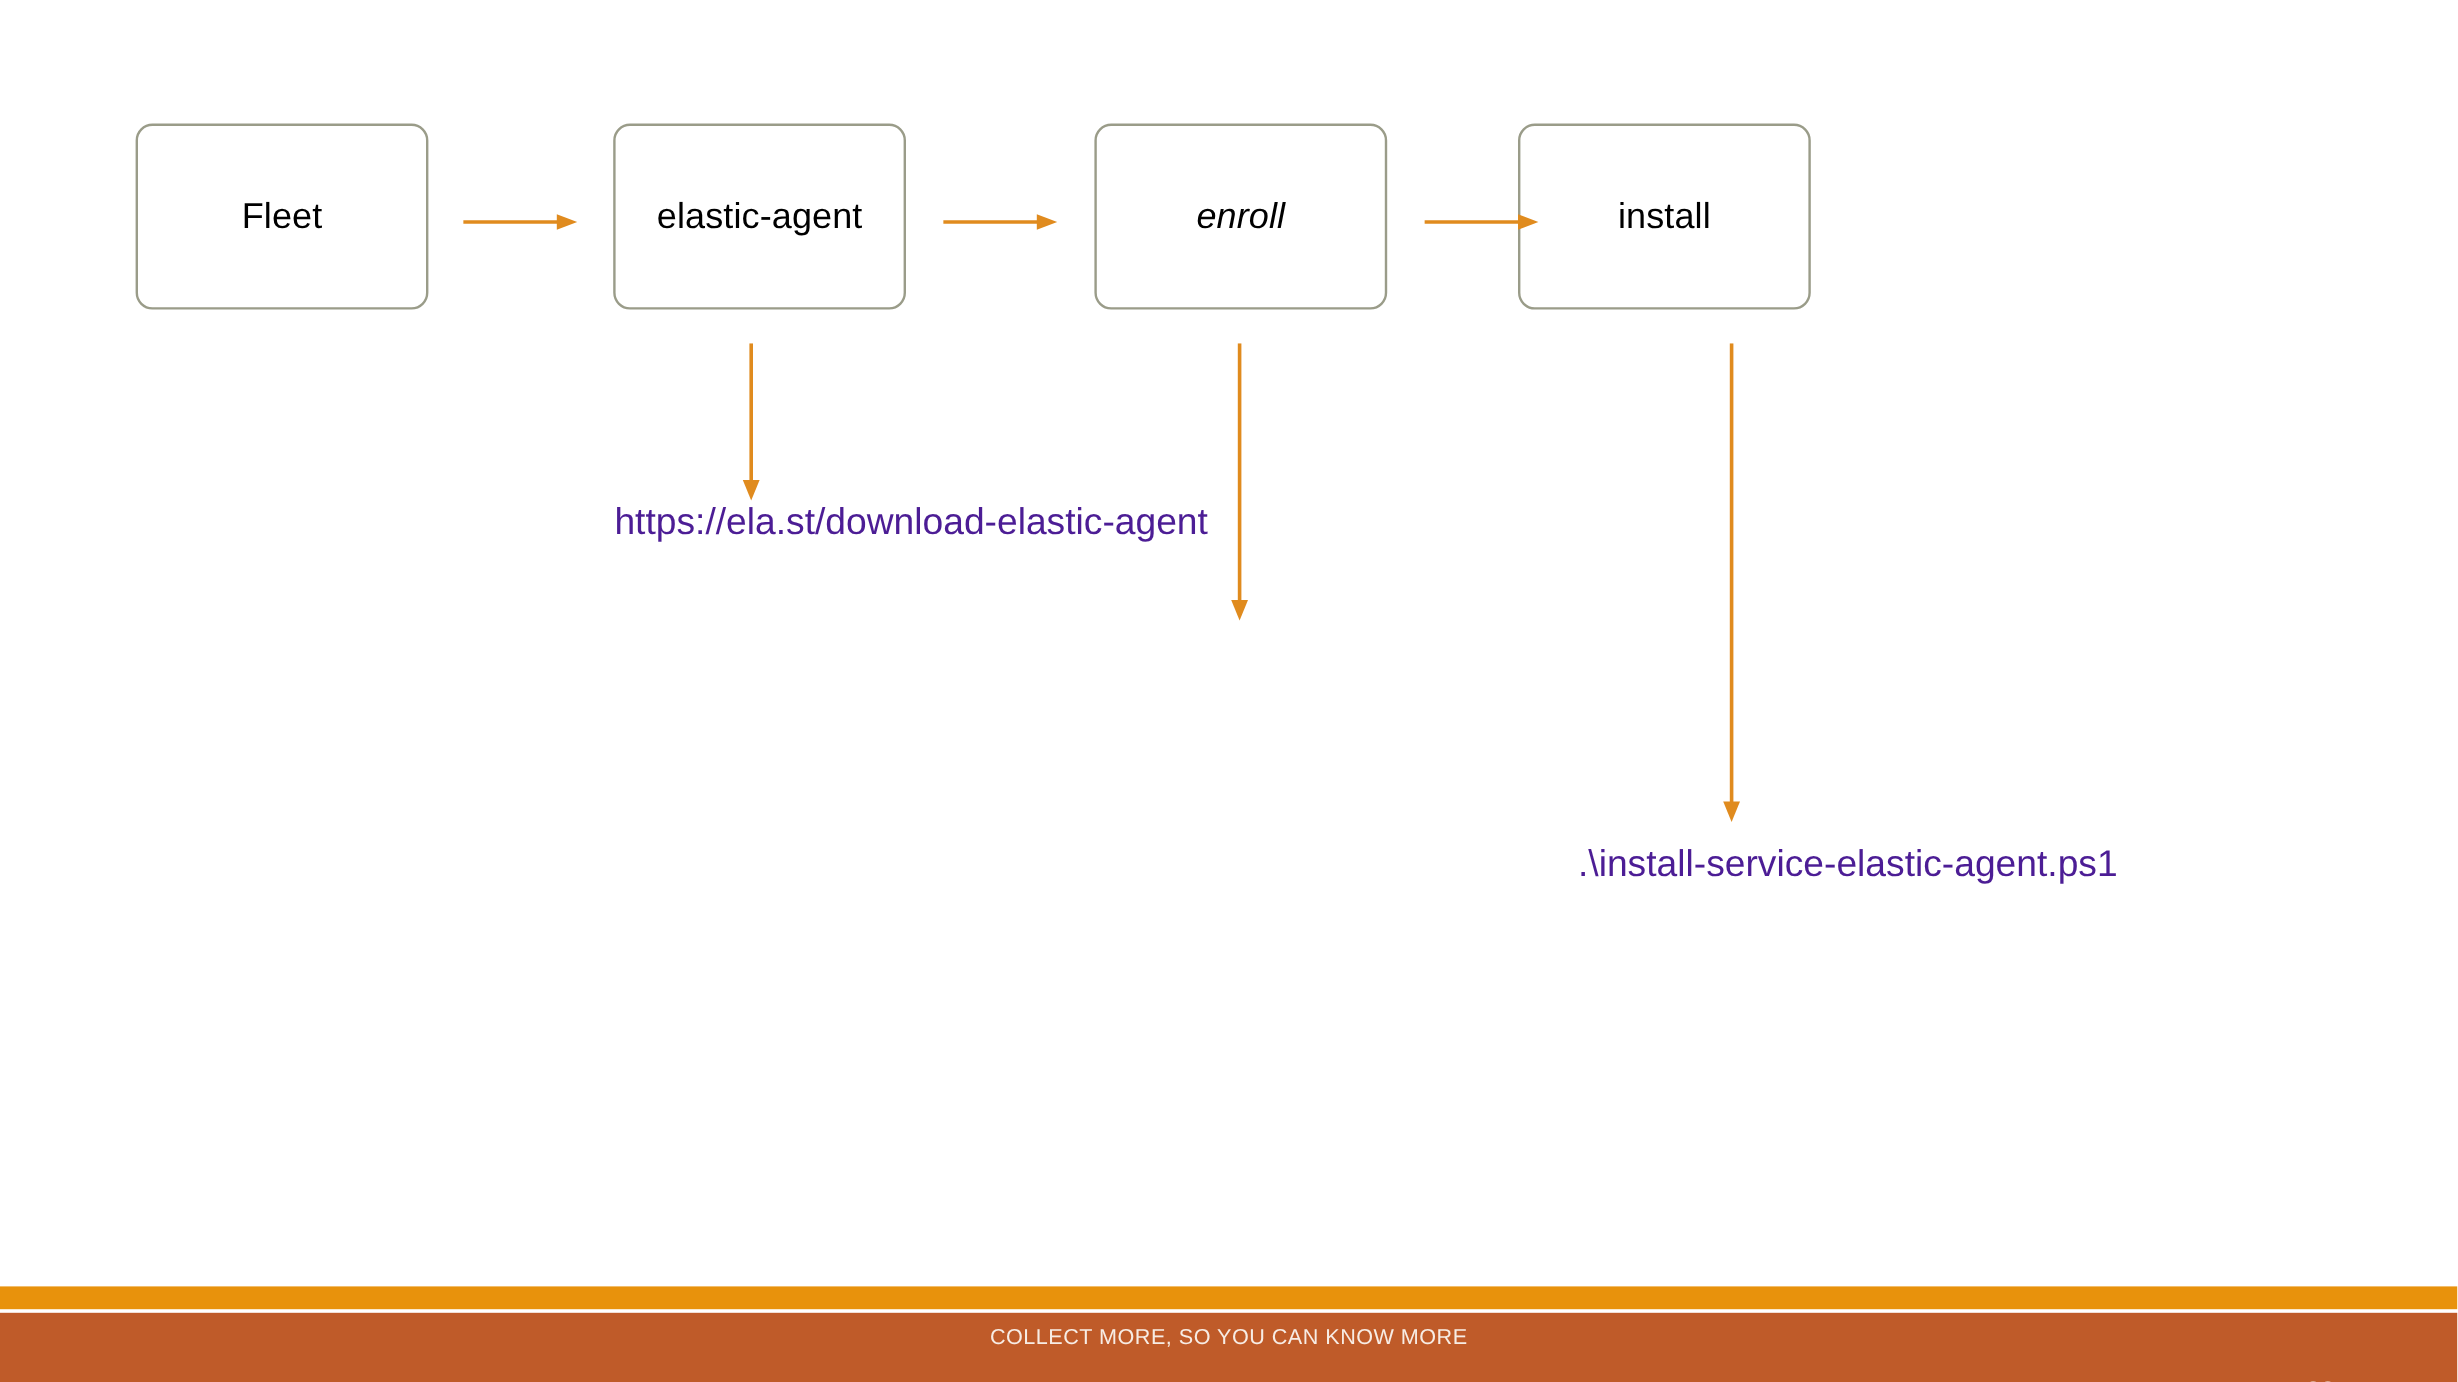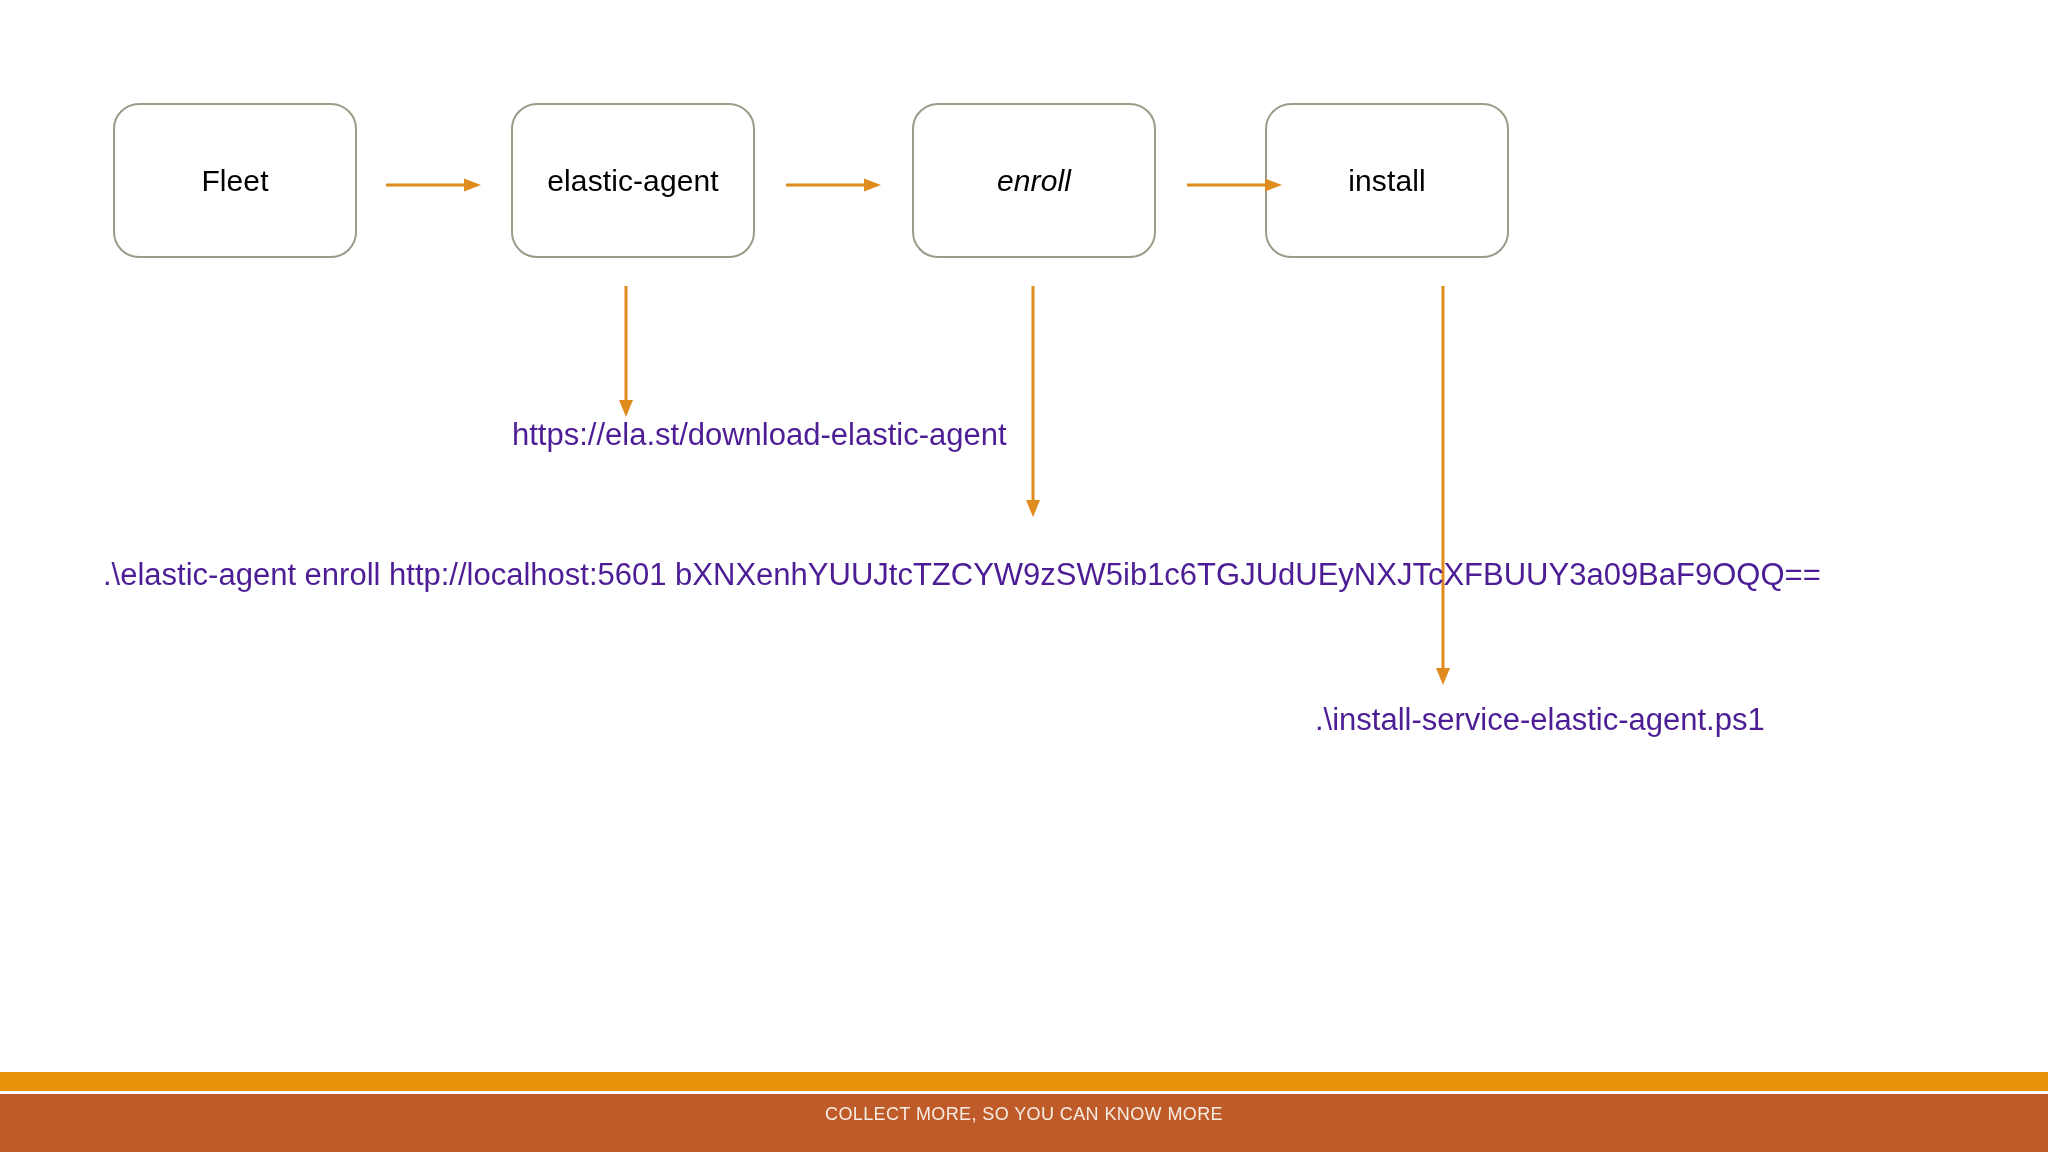--- a/index.html
+++ b/index.html
@@ -19,21 +19,21 @@
   }
 
   
   .flow-box {
     position: absolute;
     top: 103px;
     width: 244px;
     height: 155px;
     box-sizing: border-box;
     border: 2px solid #9a9c89;
-    border-radius: 26px;
+    border-radius: 14px;
     background: #ffffff;
     display: flex;
     align-items: center;
     justify-content: center;
   }
   .flow-box .box-label {
     font-size: 30px;
     color: #000000;
     letter-spacing: 0.1px;
     white-space: nowrap;
@@ -176,21 +176,20 @@
 
   <div id="v-arrow-install" class="v-arrow">
     <svg width="18" height="400" viewBox="0 0 18 400" preserveAspectRatio="none" xmlns="http://www.w3.org/2000/svg">
       <line x1="9" y1="0" x2="9" y2="384" stroke="#E08B1E" stroke-width="3"></line>
       <polygon points="2,382 16,382 9,399" fill="#E08B1E"></polygon>
     </svg>
   </div>
 
   <div id="caption-download" class="caption">https://ela.st/download-elastic-agent</div>
 
-  <div id="caption-enroll" class="caption">.\elastic-agent enroll http://localhost:5601 bXNXenhYUUJtcTZCYW9zSW5ib1c6TGJUdUEyNXJTcXFBUUY3a09BaF9OQQ==</div>
 
   <div id="caption-install" class="caption">.\install-service-elastic-agent.ps1</div>
 
   <div id="footer">
     <div id="footer-accent-strip"></div>
     <div id="footer-band"></div>
     <div id="footer-tagline">COLLECT MORE, SO YOU CAN KNOW MORE</div>
     <div id="footer-page-number">23</div>
   </div>
 

